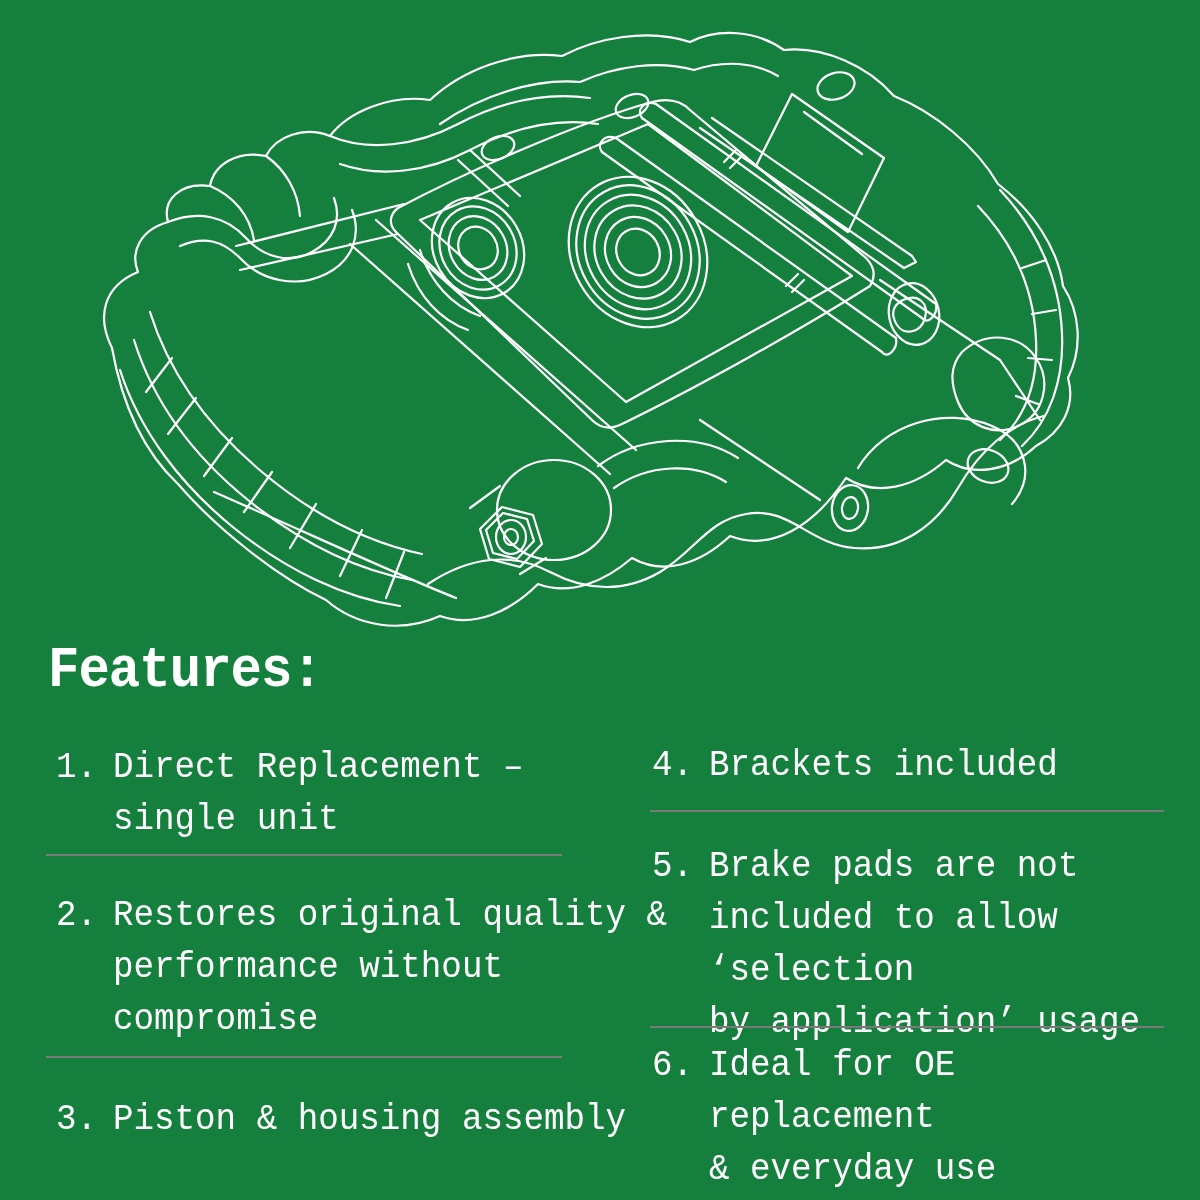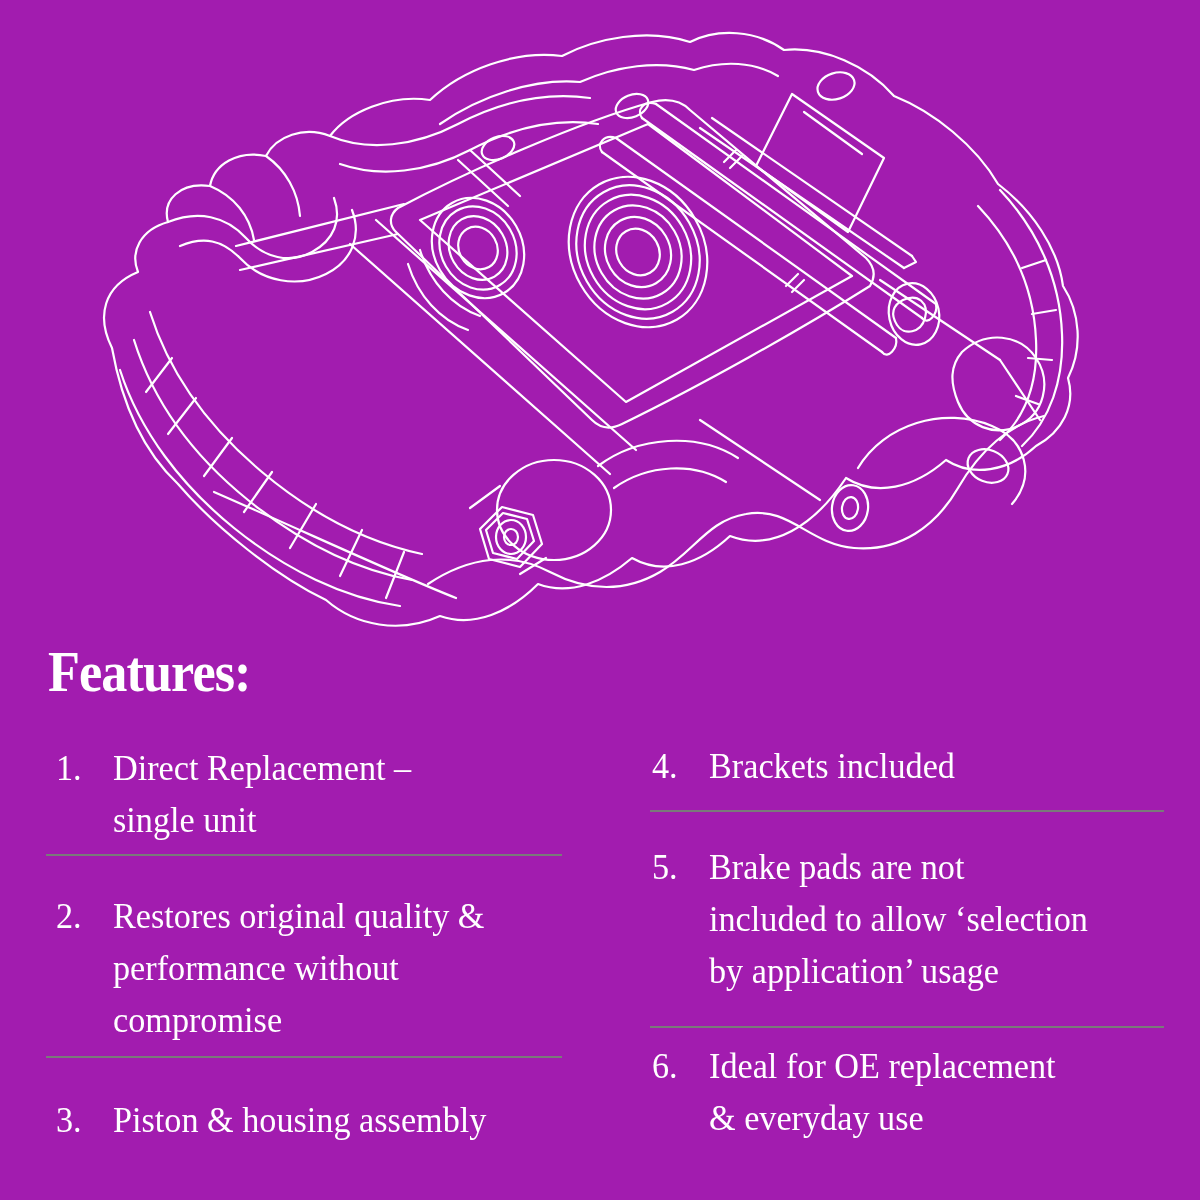--- a/index.html
+++ b/index.html
@@ -4,23 +4,23 @@
 <style>
   html, body {
     margin: 0;
     padding: 0;
     background: #000000;
   }
   .canvas {
     position: relative;
     width: 1200px;
     height: 1200px;
-    background: #a21caf;
+    background: #15803d;
     overflow: hidden;
-    font-family: Liberation Serif, serif;
+    font-family: Liberation Mono, monospace;
     color: #ffffff;
   }
   .illustration {
     position: absolute;
     top: 0;
     left: 0;
     width: 1200px;
     height: 648px;
   }
   .heading {

